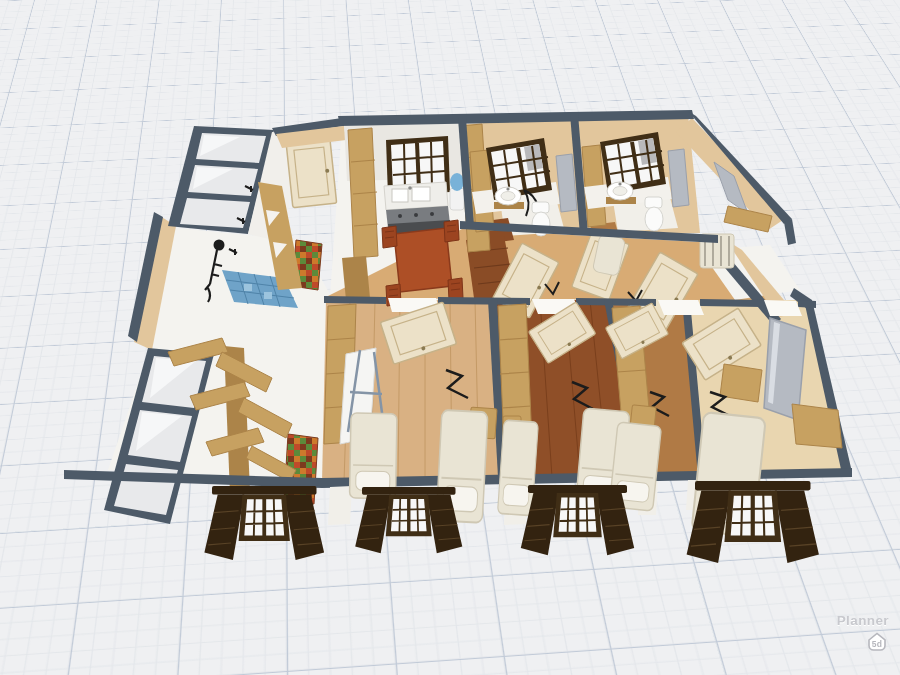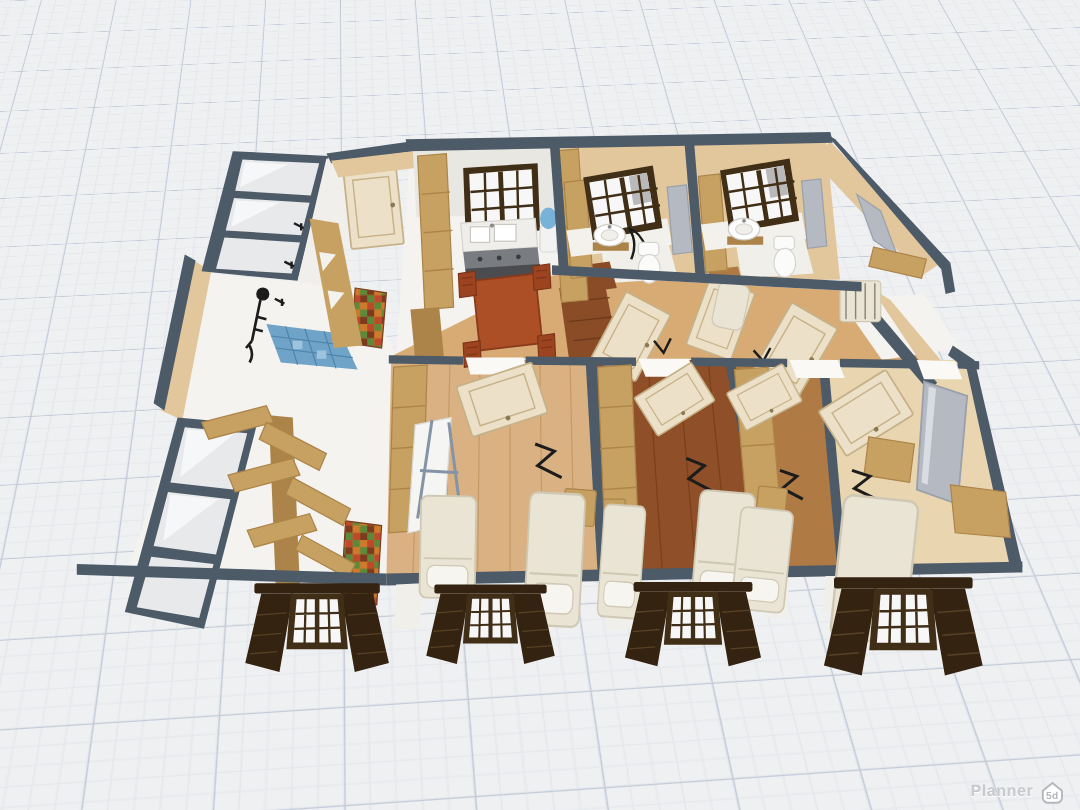--- a/index.html
+++ b/index.html
@@ -5,22 +5,22 @@
   html,body{margin:0;padding:0;background:#e4e6e9;}
   .stage{position:relative;width:900px;height:675px;overflow:hidden;background:var(--pageBg,#eff0f2);font-family:"Liberation Sans",sans-serif;}
   .grid-plane{position:absolute;left:50%;top:55%;width:4200px;height:4200px;margin-left:-2100px;margin-top:-2100px;
     background:
       linear-gradient(to right, var(--gridMajor) 1.5px, transparent 1.5px) 0 0/ 88px 88px,
       linear-gradient(to bottom, var(--gridMajor) 1.5px, transparent 1.5px) 0 0/ 88px 88px,
       linear-gradient(to right, var(--gridMinor) 1px, transparent 1px) 0 0/ 17.6px 17.6px,
       linear-gradient(to bottom, var(--gridMinor) 1px, transparent 1px) 0 0/ 17.6px 17.6px;
     transform:perspective(1500px) rotateX(50deg) rotateZ(-5deg);}
   .scene{position:absolute;left:0;top:0;}
-  .watermark{position:absolute;right:11px;bottom:4px;display:flex;align-items:flex-start;gap:4px;
-    color:var(--watermarkGray);font-size:13.5px;font-weight:bold;letter-spacing:.4px;text-shadow:0 1px 0 #ffffff;}
+  .watermark{position:absolute;right:11px;bottom:23px;display:flex;align-items:flex-end;gap:4px;
+    color:var(--watermarkGray);font-size:13.5px;font-weight:bold;letter-spacing:.4px;text-shadow:0 1px 0 #ffffff;flex-direction:column;}
   .watermark svg{display:block;}
 </style>
 </head>
 <body>
 
 <div class="stage">
   <div class="grid-plane"></div>
 
   <svg class="scene" width="900" height="675" viewBox="0 0 900 675">
     <defs>

